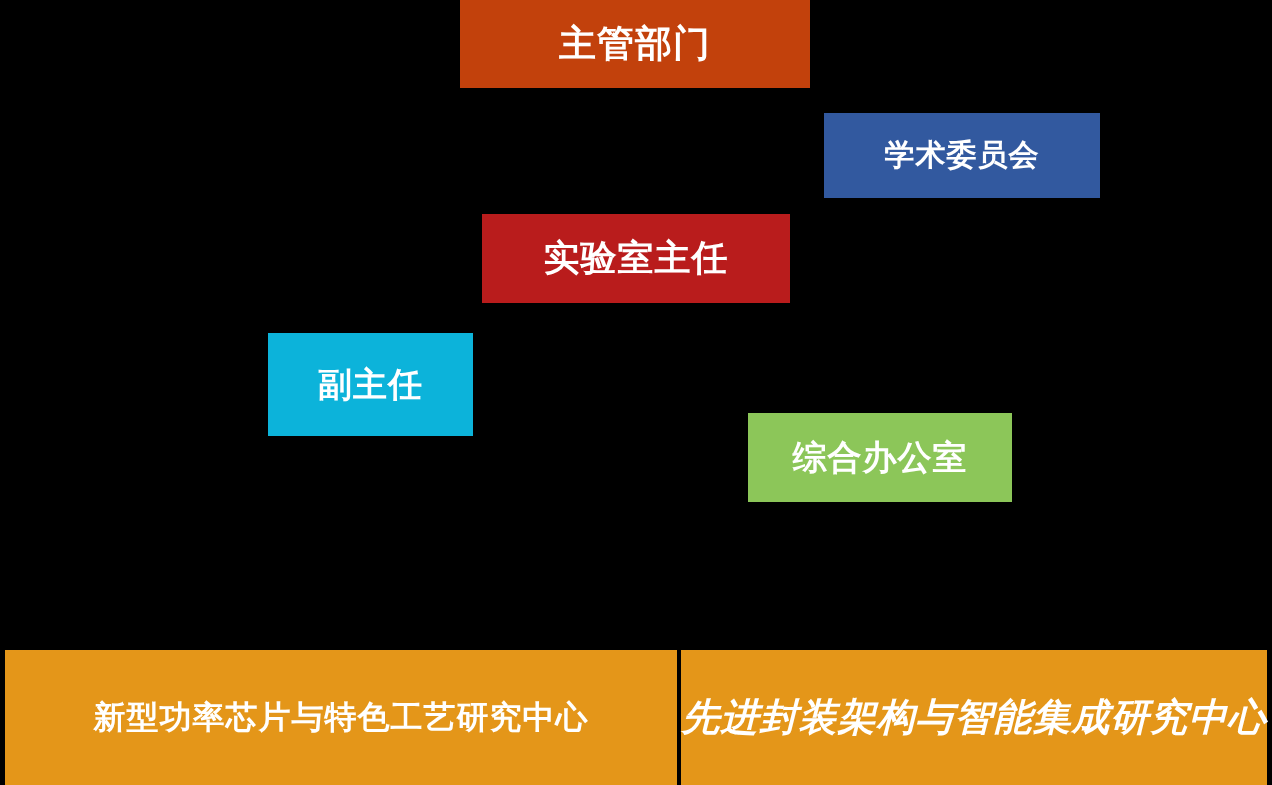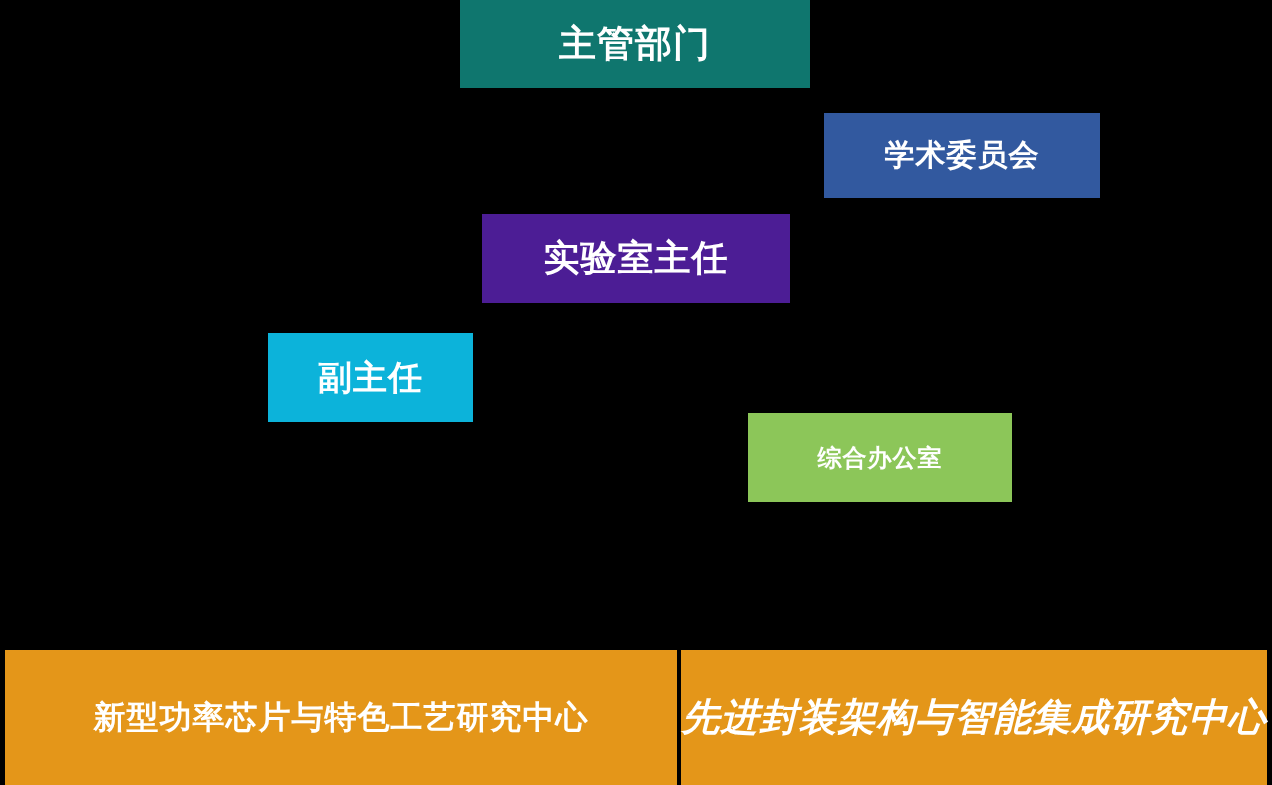--- a/index.html
+++ b/index.html
@@ -21,35 +21,35 @@
     justify-content: center;
     font-weight: bold;
     letter-spacing: 1px;
     white-space: nowrap;
     box-sizing: border-box;
   }
   
   .node-supervisor-dept        { left: 460px; top: 0;     width: 350px; height: 88px;  font-size: 37px; }
   .node-academic-committee     { left: 824px; top: 113px; width: 276px; height: 85px;  font-size: 30px; }
   .node-lab-director           { left: 482px; top: 214px; width: 308px; height: 89px;  font-size: 36px; }
-  .node-deputy-director        { left: 268px; top: 333px; width: 205px; height: 89px;  font-size: 34px; }
-  .node-general-office         { left: 748px; top: 413px; width: 264px; height: 89px;  font-size: 24px; }
+  .node-deputy-director        { left: 268px; top: 333px; width: 205px; height: 103px;  font-size: 34px; }
+  .node-general-office         { left: 748px; top: 413px; width: 264px; height: 89px;  font-size: 34px; }
   .node-center-power-chip      { left: 5px;   top: 650px; width: 672px; height: 135px; font-size: 32px; }
   .node-center-adv-packaging   { left: 681px; top: 650px; width: 586px; height: 135px; font-size: 38px; }
 </style>
 </head>
 <body>
 
 <div class="canvas" style="background: rgb(0, 0, 0); color: rgb(255, 255, 255);">
 
-  <div class="node node-supervisor-dept" style="background: #0f766e;">主管部门</div>
+  <div class="node node-supervisor-dept" style="background: #c2410c;">主管部门</div>
 
   <div class="node node-academic-committee" style="background: rgb(50, 89, 159);">学术委员会</div>
 
-  <div class="node node-lab-director" style="background: #4c1d95;">实验室主任</div>
+  <div class="node node-lab-director" style="background: #b91c1c;">实验室主任</div>
 
   <div class="node node-deputy-director" style="background: rgb(12, 179, 218);">副主任</div>
 
   <div class="node node-general-office" style="background: rgb(140, 198, 89);">综合办公室</div>
 
   <div class="node node-center-power-chip" style="background: rgb(228, 150, 25);">新型功率芯片与特色工艺研究中心</div>
 
   <div class="node node-center-adv-packaging" style="background: rgb(228, 150, 25); font-style: italic;">先进封装架构与智能集成研究中心</div>
 
 </div>

